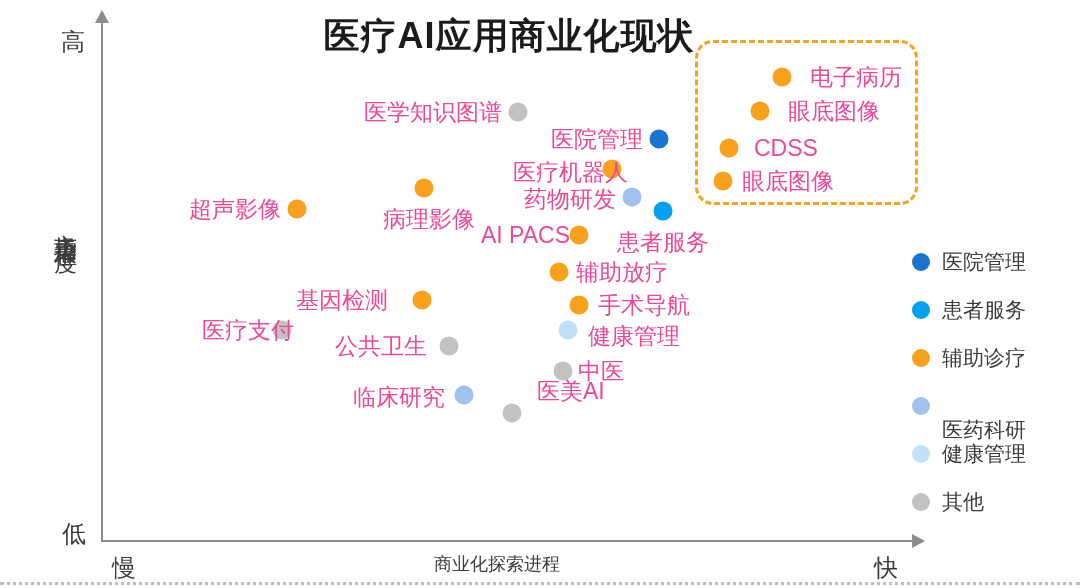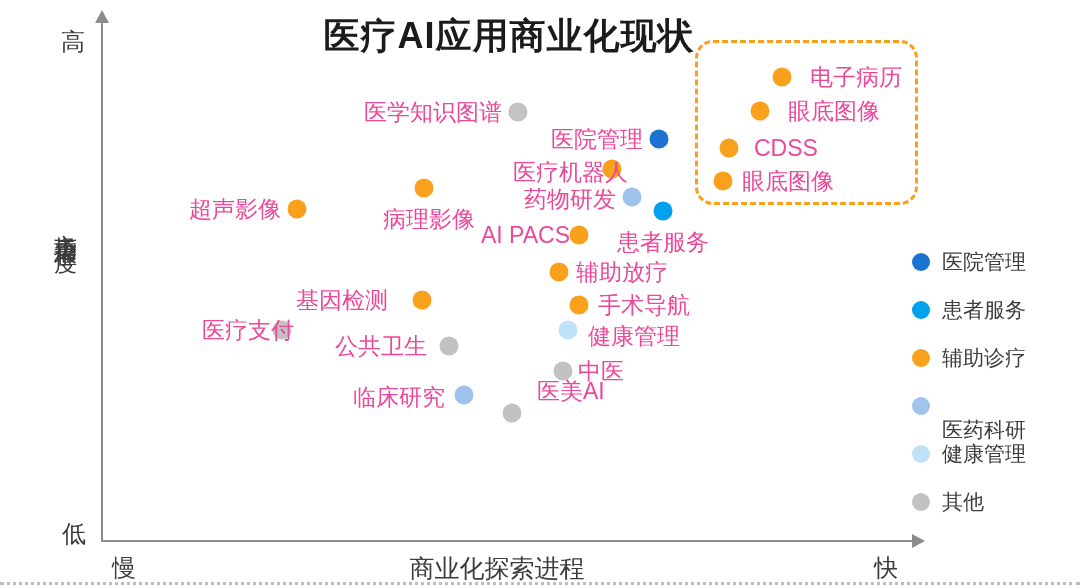--- a/index.html
+++ b/index.html
@@ -18,21 +18,21 @@
     border-left:7px solid transparent;border-right:7px solid transparent;border-bottom:13px solid #8c8c8c;}
   .x-axis-line{position:absolute;left:101px;top:540px;width:812px;height:2px;background:#8c8c8c;}
   .x-arrow{position:absolute;left:912px;top:534px;width:0;height:0;
     border-top:7px solid transparent;border-bottom:7px solid transparent;border-left:13px solid #8c8c8c;}
   .axis-end{position:absolute;font-size:24px;color:#3c3c3c;white-space:nowrap;}
   .lab-high{left:61px;top:26px;}
   .lab-low{left:62px;top:518px;}
   .lab-slow{left:112px;top:552px;}
   .lab-fast{left:874px;top:552px;}
   .x-title{position:absolute;left:102px;top:552px;width:790px;text-align:center;
-    font-size:25px;color:#3c3c3c;}
+    font-size:18px;color:#3c3c3c;}
   .y-title{position:absolute;left:51px;top:216px;writing-mode:vertical-rl;
     font-size:23px;color:#3c3c3c;letter-spacing:3px;}
   
   .hl-box{position:absolute;border:3px dashed #F9A01C;border-radius:18px;box-sizing:border-box;}
   
   .dot{position:absolute;width:19px;height:19px;border-radius:50%;
     transform:translate(-50%,-50%);}
   .pt-label{position:absolute;font-size:23px;color:#ec4899;white-space:nowrap;line-height:1;text-align:right;}
   
   .lg-dot{position:absolute;width:18px;height:18px;border-radius:50%;transform:translate(-50%,-50%);}

